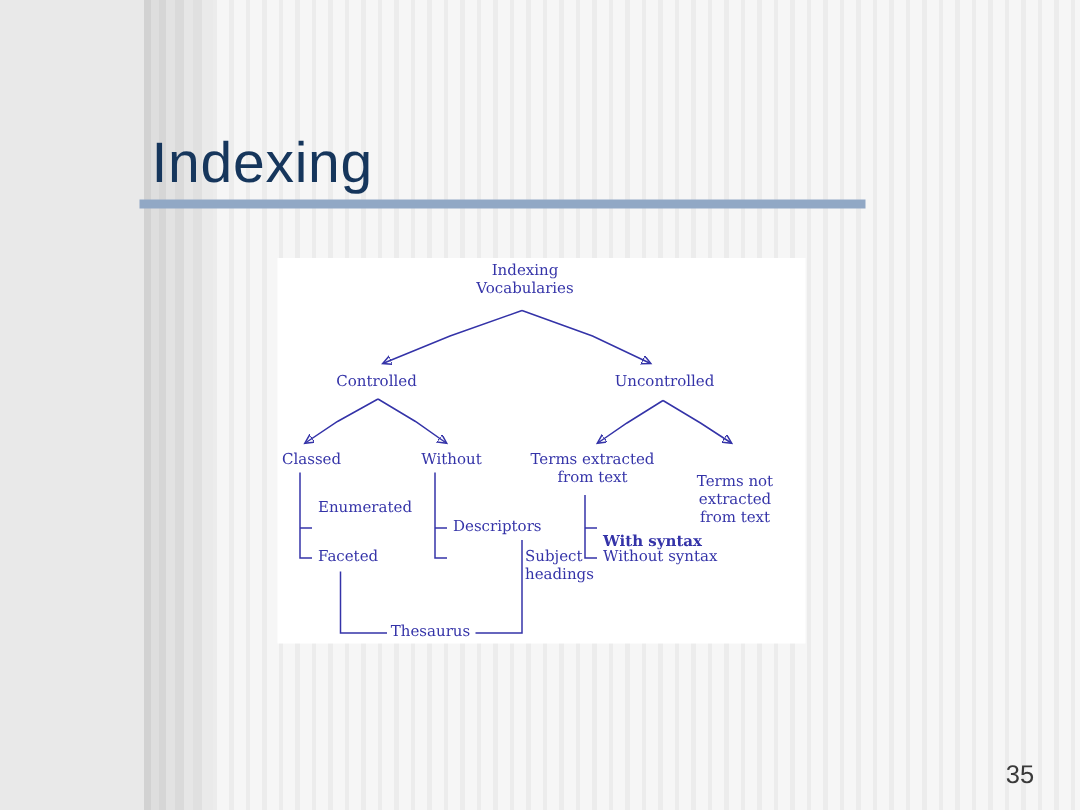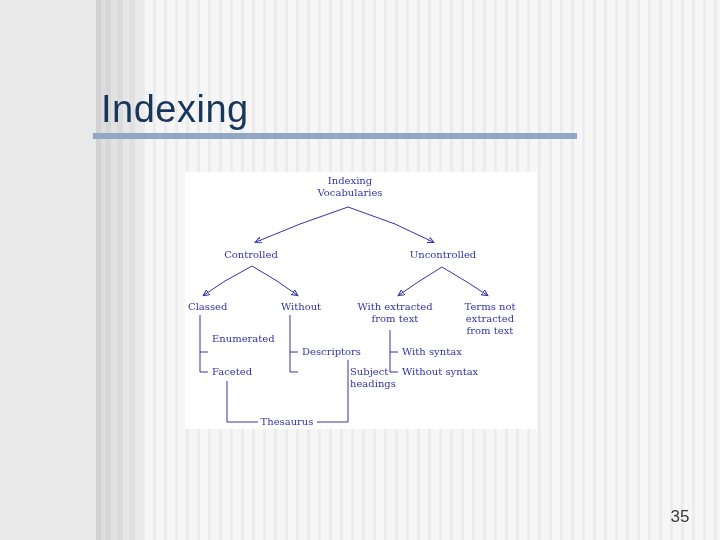--- a/index.html
+++ b/index.html
@@ -115,40 +115,40 @@
 
   <div class="node centered" style="left:26px; top:77px; width:80px;">Controlled</div>
 
   <div class="node centered" style="left:218px; top:77px; width:80px;">Uncontrolled</div>
 
   <div class="node" style="left:3px; top:129px;">Classed</div>
 
   <div class="node centered" style="left:76px; top:129px; width:80px;">Without</div>
 
   <div class="node centered" style="left:160px; top:129px; width:100px;">
-    <span>With extracted</span><br>
+    <span>Terms extracted</span><br>
     <span>from text</span>
   </div>
 
-  <div class="node centered" style="left:255px; top:129px; width:100px;text-align:center;">
+  <div class="node centered" style="left:255px; top:144px; width:100px;text-align:center;">
     <span>Terms not extracted</span><br>
     <span>from text</span>
   </div>
 
   <div class="node" style="left:27px; top:161px;">Enumerated</div>
 
   <div class="node" style="left:27px; top:194px;">Faceted</div>
 
   <div class="node" style="left:117px; top:174px;">Descriptors</div>
 
   <div class="node" style="left:117px; top:194px;margin-left:48px;">
     <span>Subject</span><br>
     <span>headings</span>
   </div>
 
-  <div class="node" style="left:217px; top:174px;">With syntax</div>
+  <div class="node" style="left:217px; top:184px;font-weight:bold;">With syntax</div>
 
   <div class="node" style="left:217px; top:194px;">Without syntax</div>
 
   <div class="node centered" style="left:62px; top:244px; width:80px;">Thesaurus</div>
 </div>
 
 <div class="page-number">35</div>
 
 </body></html>

